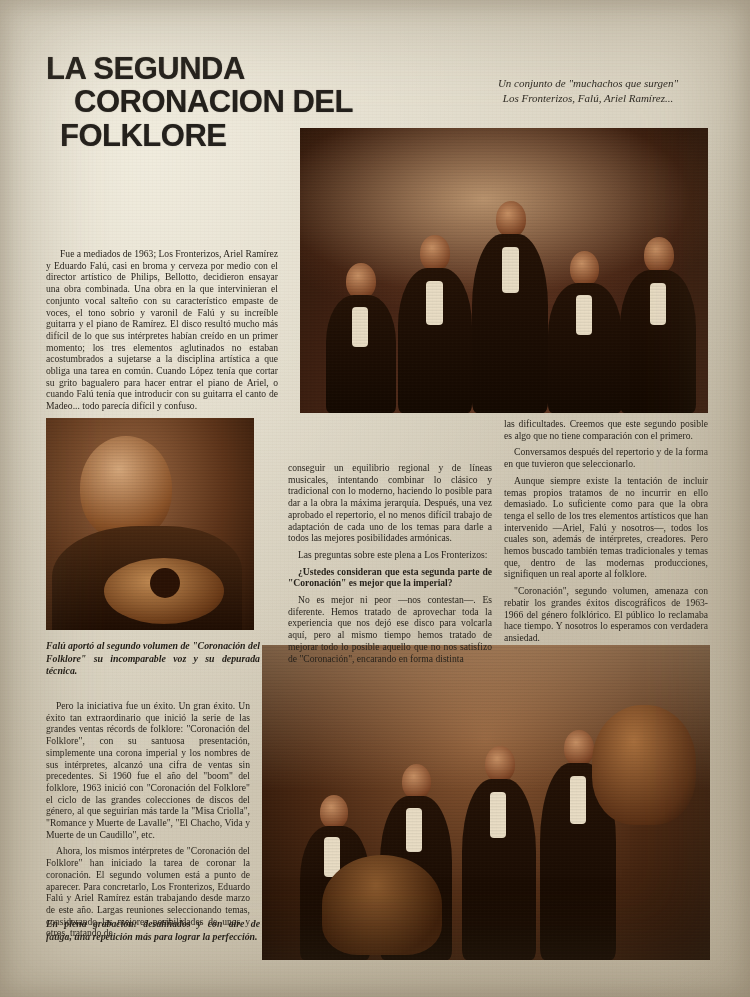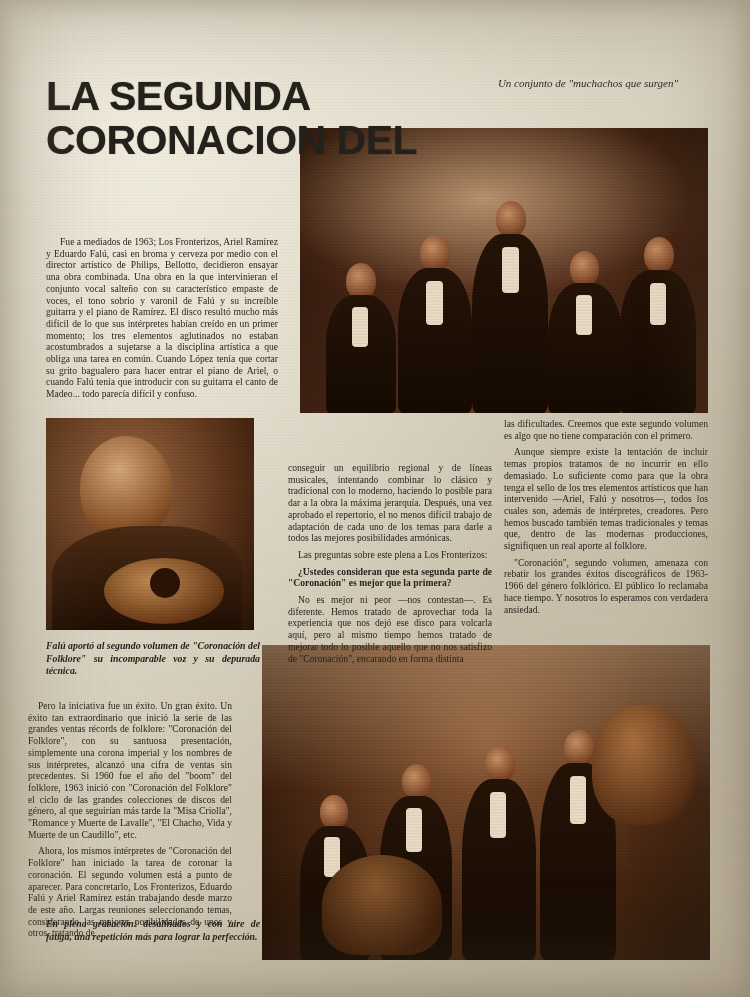--- a/index.html
+++ b/index.html
@@ -35,31 +35,31 @@
     position: absolute;
     inset: 0;
     pointer-events: none;
     box-shadow: inset 0 0 90px 20px rgba(110,95,70,.35), inset 0 0 25px 4px rgba(90,75,55,.25);
   }
 
   
   .headline {
     position: absolute;
     left: 46px;
-    top: 74px;
+    top: 52px;
     width: 420px;
     font-family: "Liberation Sans", sans-serif;
     font-weight: bold;
-    font-size: 41px;
+    font-size: 31px;
     line-height: 1.08;
     letter-spacing: -0.5px;
     color: #23201c;
     text-shadow: 0 0 1px rgba(40,35,28,.55);
   }
-  .headline .l2 { }
+  .headline .l2 { margin-left: 28px; }
   .headline .l3 { margin-left: 14px; }
 
   
   .caption-top {
     position: absolute;
     right: 44px;
     top: 76px;
     width: 236px;
     text-align: center;
     font-family: "Liberation Serif", serif;
@@ -144,24 +144,24 @@
     font-size: 9.6px;
     line-height: 1.22;
     color: #231f19;
     text-align: justify;
   }
   .col p { margin: 0 0 5px 0; text-indent: 10px; }
   .col p.noind { text-indent: 0; }
   .col p.lead { text-indent: 14px; }
   .b { font-weight: bold; }
 
-  #col-intro { left: 46px; top: 236px; width: 232px; }
+  #col-intro { left: 46px; top: 248px; width: 232px; }
   #col-mid   { left: 288px; top: 418px; width: 204px; margin-top: 44px; }
   #col-right { left: 504px; top: 418px; width: 204px; }
-  #col-left2 { left: 28px; top: 700px; width: 204px; }
+  #col-left2 { left: 46px; top: 700px; width: 204px; }
 
   .caption {
     position: absolute;
     font-family: "Liberation Serif", serif;
     font-size: 9.8px;
     line-height: 1.28;
     font-weight: bold;
     font-style: italic;
     color: #201c16;
     text-align: justify;
@@ -242,39 +242,42 @@
       </div>
       <div style="position:absolute;left:330px;top:60px;width:104px;height:120px;border-radius:48% 48% 40% 40%;background:radial-gradient(ellipse at 40% 30%,#a9703e,#5a3015 70%,#240f04 100%);"></div>
       <div style="position:absolute;left:60px;top:210px;width:120px;height:100px;border-radius:50% 50% 30% 30%;background:radial-gradient(ellipse at 45% 30%,#8b5a2e,#3d1e09 75%);"></div>
       <div class="ph-noise"></div>
     </div>
   </div>
 
   <div class="headline">
     <div class="l1">LA SEGUNDA</div>
     <div class="l2">CORONACION DEL</div>
+    <div class="l3">FOLKLORE</div>
   </div>
 
   <div class="caption-top">
     <div>Un conjunto de "muchachos que surgen"</div>
+    <div>Los Fronterizos, Falú, Ariel Ramírez...</div>
   </div>
 
   <div class="col" id="col-intro">
     <p class="lead">Fue a mediados de 1963; Los Fronterizos, Ariel Ramírez y Eduardo Falú, casi en broma y cerveza por medio con el director artístico de Philips, Bellotto, decidieron ensayar una obra combinada. Una obra en la que intervinieran el conjunto vocal salteño con su característico empaste de voces, el tono sobrio y varonil de Falú y su increíble guitarra y el piano de Ramírez. El disco resultó mucho más difícil de lo que sus intérpretes habían creído en un primer momento; los tres elementos aglutinados no estaban acostumbrados a sujetarse a la disciplina artística a que obliga una tarea en común. Cuando López tenía que cortar su grito bagualero para hacer entrar el piano de Ariel, o cuando Falú tenía que introducir con su guitarra el canto de Madeo... todo parecía difícil y confuso.</p>
   </div>
 
   <div class="col" id="col-mid">
     <p class="noind">conseguir un equilibrio regional y de líneas musicales, intentando combinar lo clásico y tradicional con lo moderno, haciendo lo posible para dar a la obra la máxima jerarquía. Después, una vez aprobado el repertorio, el no menos difícil trabajo de adaptación de cada uno de los temas para darle a todos las mejores posibilidades armónicas.</p>
     <p>Las preguntas sobre este plena a Los Fronterizos:</p>
-    <p class="b">¿Ustedes consideran que esta segunda parte de "Coronación" es mejor que la primera?</p>
+    <p class="b">¿Ustedes consideran que esta segunda parte de "Coronación" es mejor que la imperial?</p>
     <p>No es mejor ni peor —nos contestan—. Es diferente. Hemos tratado de aprovechar toda la experiencia que nos dejó ese disco para volcarla aquí, pero al mismo tiempo hemos tratado de mejorar todo lo posible aquello que no nos satisfizo de "Coronación", encarando en forma distinta</p>
   </div>
 
   <div class="col" id="col-right">
-    <p class="noind">las dificultades. Creemos que este segundo volumen es algo que no tiene comparación con el primero.</p>
+    <p class="noind">las dificultades. Creemos que este segundo posible es algo que no tiene comparación con el primero.</p>
+    <p>Conversamos después del repertorio y de la forma en que tuvieron que seleccionarlo.</p>
     <p>Aunque siempre existe la tentación de incluir temas propios tratamos de no incurrir en ello demasiado. Lo suficiente como para que la obra tenga el sello de los tres elementos artísticos que han intervenido —Ariel, Falú y nosotros—, todos los cuales son, además de intérpretes, creadores. Pero hemos buscado también temas tradicionales y temas que, dentro de las modernas producciones, signifiquen un real aporte al folklore.</p>
     <p>"Coronación", segundo volumen, amenaza con rebatir los grandes éxitos discográficos de 1963-1966 del género folklórico. El público lo reclamaba hace tiempo. Y nosotros lo esperamos con verdadera ansiedad.</p>
   </div>
 
   <div class="col" id="col-left2">
     <p>Pero la iniciativa fue un éxito. Un gran éxito. Un éxito tan extraordinario que inició la serie de las grandes ventas récords de folklore: "Coronación del Folklore", con su santuosa presentación, simplemente una corona imperial y los nombres de sus intérpretes, alcanzó una cifra de ventas sin precedentes. Si 1960 fue el año del "boom" del folklore, 1963 inició con "Coronación del Folklore" el ciclo de las grandes colecciones de discos del género, al que seguirían más tarde la "Misa Criolla", "Romance y Muerte de Lavalle", "El Chacho, Vida y Muerte de un Caudillo", etc.</p>
     <p>Ahora, los mismos intérpretes de "Coronación del Folklore" han iniciado la tarea de coronar la coronación. El segundo volumen está a punto de aparecer. Para concretarlo, Los Fronterizos, Eduardo Falú y Ariel Ramírez están trabajando desde marzo de este año. Largas reuniones seleccionando temas, considerando las mejores posibilidades de unos y otros, tratando de</p>
   </div>
 
   <div class="caption" id="cap-falu">Falú aportó al segundo volumen de "Coronación del Folklore" su incomparable voz y su depurada técnica.</div>

